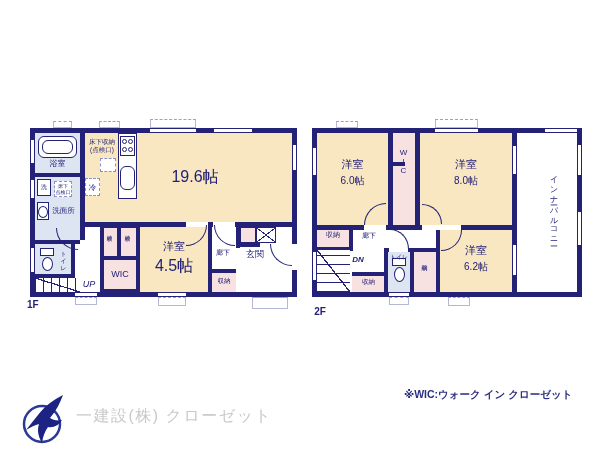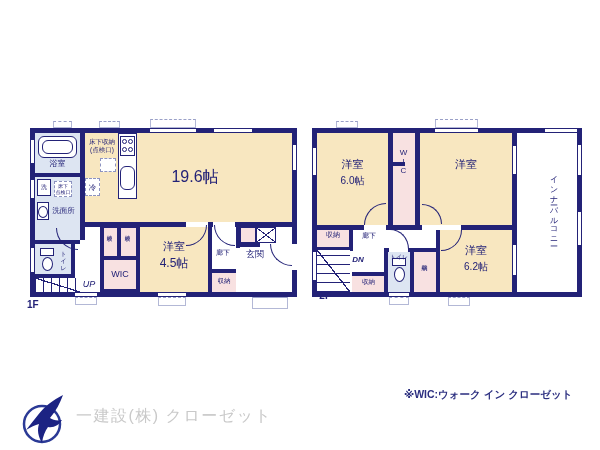--- a/index.html
+++ b/index.html
@@ -108,21 +108,21 @@
   <div class="winV" style="left:30px;top:248px;width:5px;height:24px"></div>
   <div class="winV" style="left:292px;top:145px;width:5px;height:25px"></div>
   <div class="winH" style="left:75px;top:292px;width:22px;height:5px"></div>
   <div class="winH" style="left:158px;top:292px;width:28px;height:5px"></div>
   <div class="bump" style="left:75px;top:297px;width:22px;height:8px"></div>
   <div class="bump" style="left:158px;top:297px;width:28px;height:9px"></div>
   <div class="bump" style="left:252px;top:297px;width:36px;height:12px;border-top-style:solid"></div>
 
   <div class="lbl" style="left:150px;top:167px;width:90px;font-size:16px">19.6帖</div>
   <div class="lbl" style="left:140px;top:240px;width:68px;font-size:11px">洋室</div>
-  <div class="lbl" style="left:140px;top:256px;width:68px;font-size:12px">4.5帖</div>
+  <div class="lbl" style="left:140px;top:256px;width:68px;font-size:16px">4.5帖</div>
   <div class="lbl" style="left:35px;top:159px;width:45px;font-size:8px">浴室</div>
   <div class="lbl" style="left:47px;top:206px;width:33px;font-size:7.5px">洗面所</div>
   <div class="lbl" style="left:37px;top:184px;width:14px;font-size:6px">洗</div>
   <div class="lbl" style="left:84px;top:138px;width:36px;font-size:6.5px">床下収納
 (点検口)</div>
   <div class="lbl" style="left:54px;top:183px;width:18px;font-size:5px">床下
 点検口</div>
   <div class="lbl" style="left:85px;top:183px;width:15px;font-size:7.5px">冷</div>
   <div class="lbl vt" style="left:59px;top:247px;font-size:6px">トイレ</div>
   <div class="lbl vt" style="left:106px;top:231px;font-size:5.5px">収納</div>
@@ -184,30 +184,31 @@
   <div class="winV" style="left:577px;top:145px;width:5px;height:30px"></div>
   <div class="winV" style="left:577px;top:212px;width:5px;height:33px"></div>
   <div class="winH" style="left:389px;top:292px;width:20px;height:5px"></div>
   <div class="bump" style="left:389px;top:297px;width:20px;height:8px"></div>
   <div class="bump" style="left:448px;top:297px;width:22px;height:9px"></div>
 
   <div class="lbl" style="left:317px;top:158px;width:71px;font-size:11px">洋室</div>
   <div class="lbl" style="left:317px;top:175px;width:71px;font-size:10px">6.0帖</div>
   <div class="lbl vtu" style="left:398px;top:148px;font-size:8px">WIC</div>
   <div class="lbl" style="left:420px;top:158px;width:92px;font-size:11px">洋室</div>
+  <div class="lbl" style="left:420px;top:175px;width:92px;font-size:10px">8.0帖</div>
   <div class="lbl" style="left:440px;top:244px;width:72px;font-size:11px">洋室</div>
   <div class="lbl" style="left:440px;top:261px;width:72px;font-size:10px">6.2帖</div>
   <div class="lbl vt" style="left:548px;top:170px;font-size:8px;letter-spacing:1px">インナーバルコニー</div>
   <div class="lbl" style="left:317px;top:231px;width:32px;font-size:7px">収納</div>
   <div class="lbl" style="left:356px;top:232px;width:26px;font-size:7px">廊下</div>
   <div class="lbl" style="left:349px;top:255px;width:18px;font-size:8px;font-style:italic;font-weight:bold">DN</div>
   <div class="lbl" style="left:352px;top:278px;width:33px;font-size:6.5px">収納</div>
   <div class="lbl" style="left:388px;top:254px;width:22px;font-size:6px">トイレ</div>
   <div class="lbl vt" style="left:420px;top:260px;font-size:6px">収納</div>
-  <div class="lbl fl" style="left:309px;top:290px;width:22px;text-align:right">2F</div>
+  <div class="lbl fl" style="left:309px;top:306px;width:22px;text-align:center">2F</div>
 
   <div style="position:absolute;left:18px;top:393px;width:48px;height:54px">
     <svg width="48" height="54" viewBox="0 0 48 54">
       <circle cx="24" cy="31" r="18" fill="#ffffff" stroke="#2b3a96" stroke-width="2.5"></circle>
       <path d="M45 2 C35 7 27 13 20 22 L8 37 C13 34 17 32 21 31 C19 37 20 43 24 50 C25 43 27 38 30 34 C36 35 41 32 44 27 C39 28 35 27 32 25 C38 18 42 10 45 2 Z" fill="#1c2383"></path>
     </svg>
   </div>
   <div class="company" style="left:76px;top:406px">一建設(株) クローゼット</div>
   <div class="note" style="left:404px;top:388px">※WIC:ウォーク イン クローゼット</div>
 

